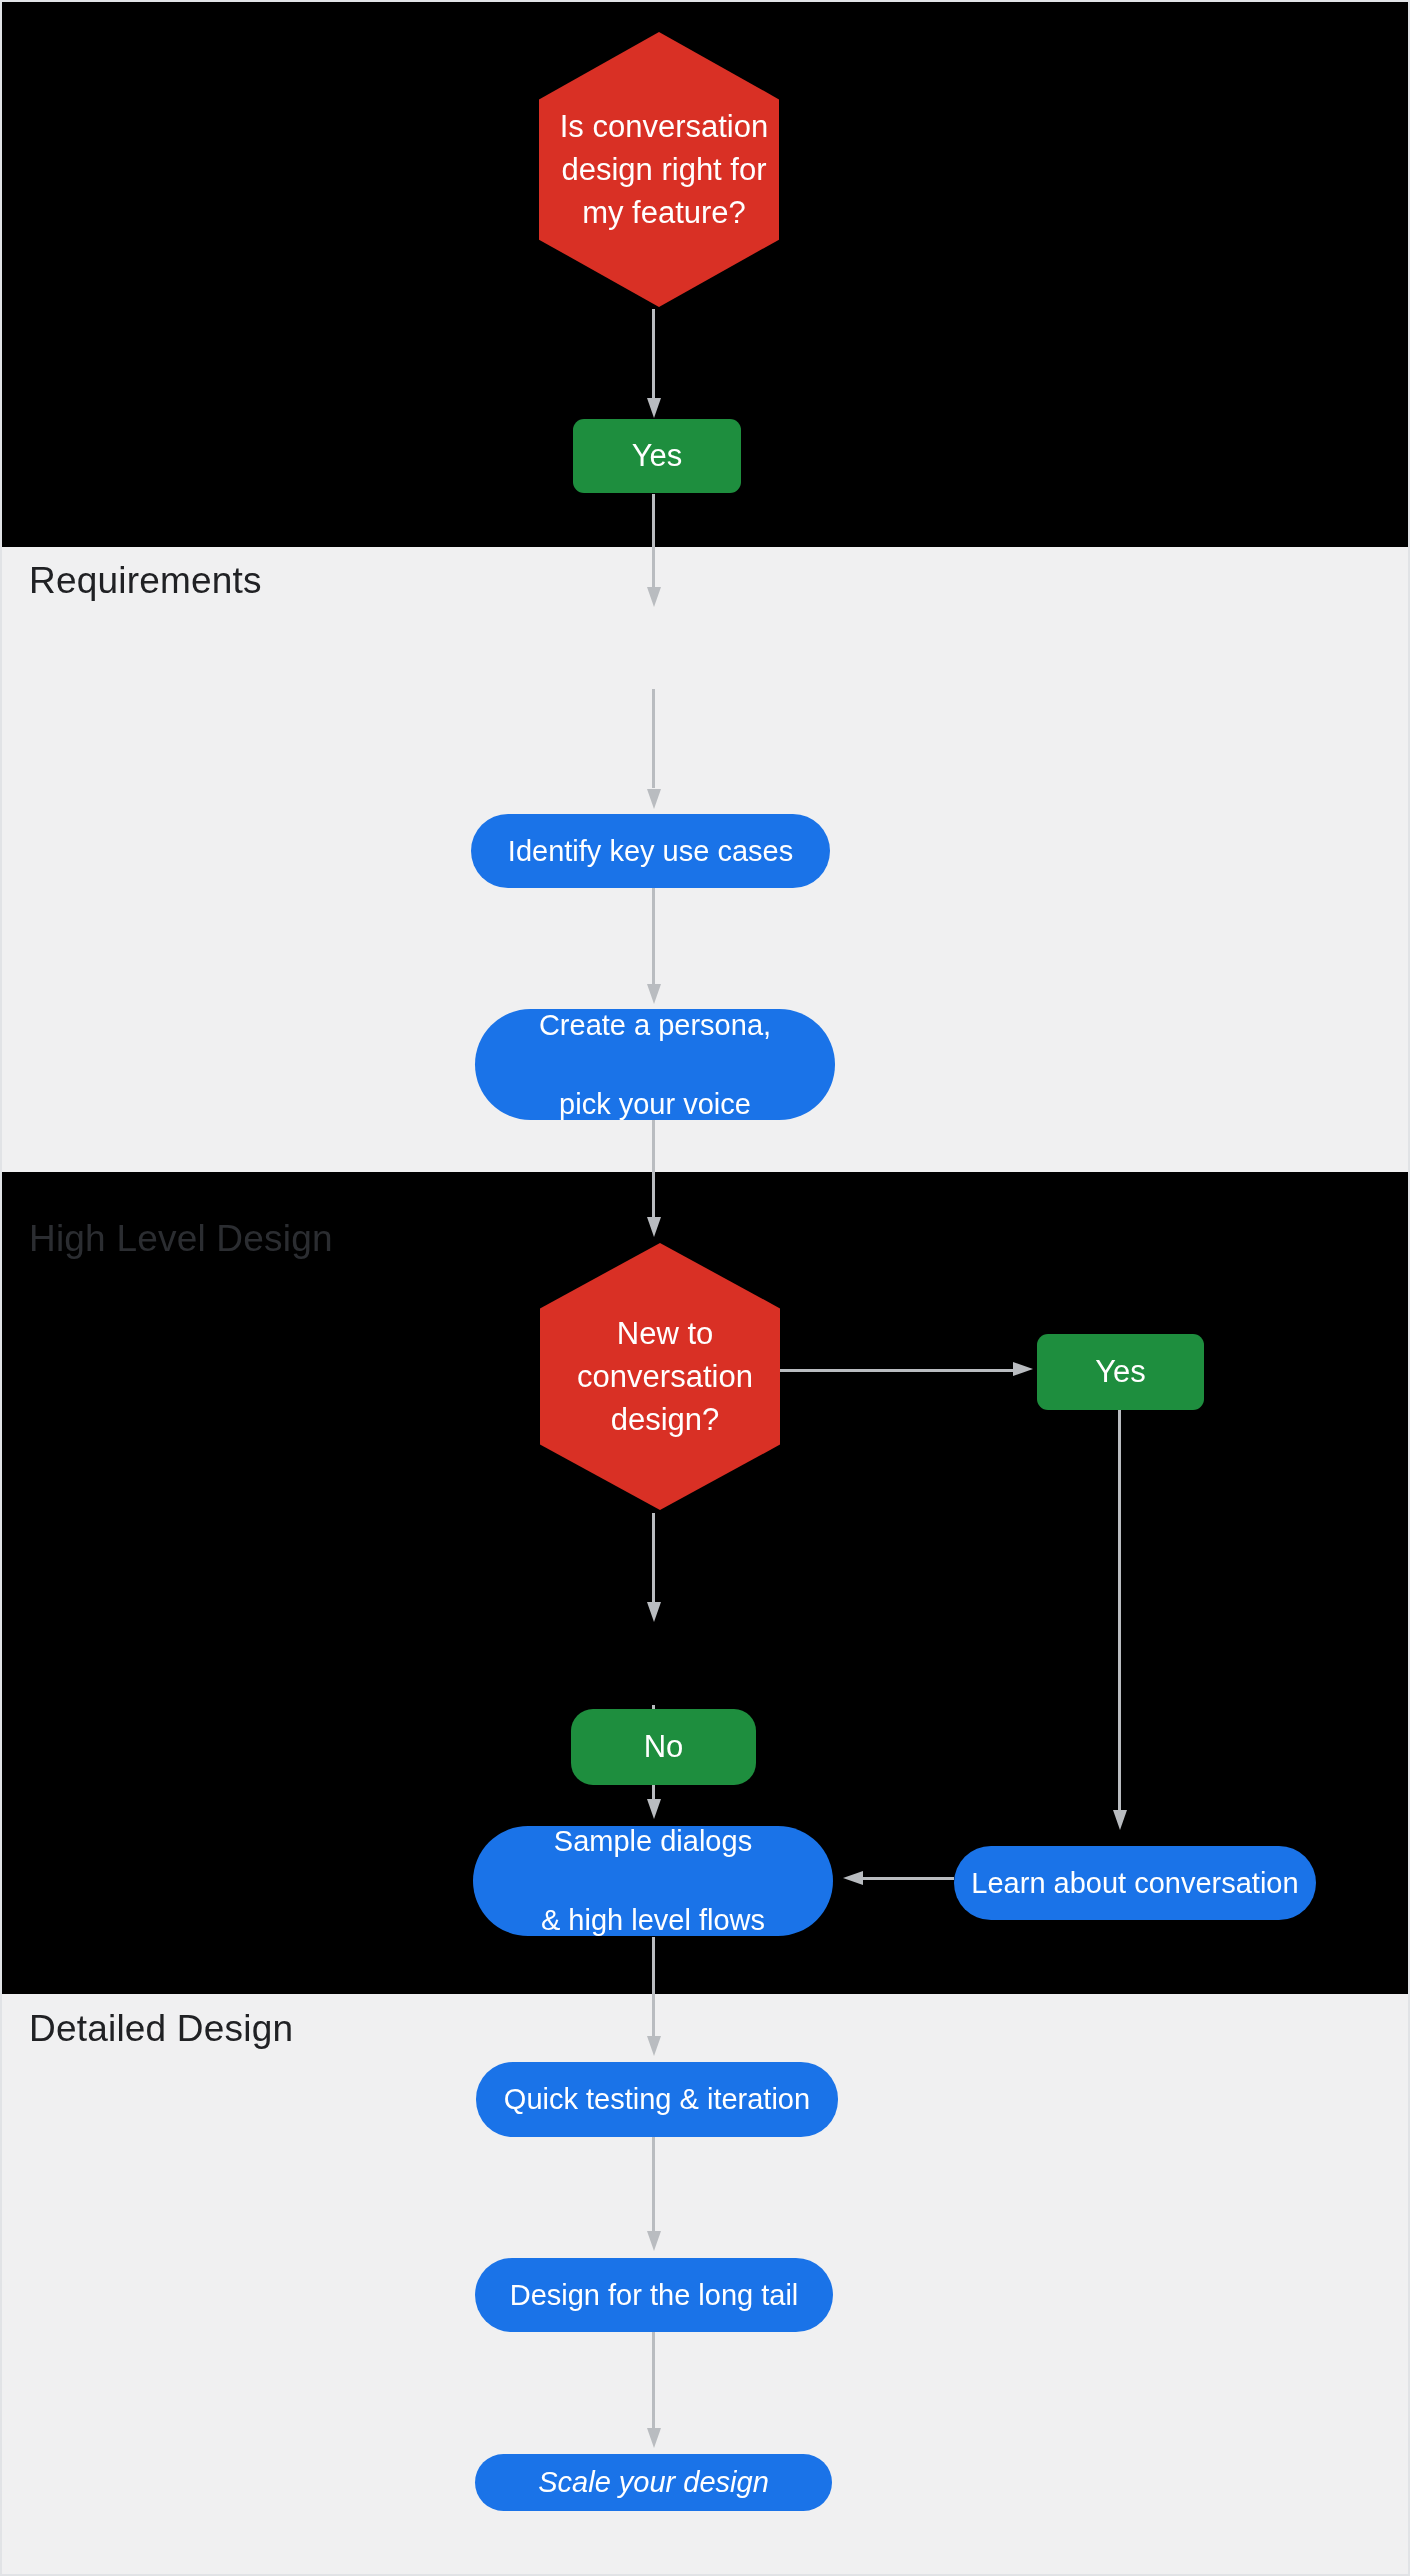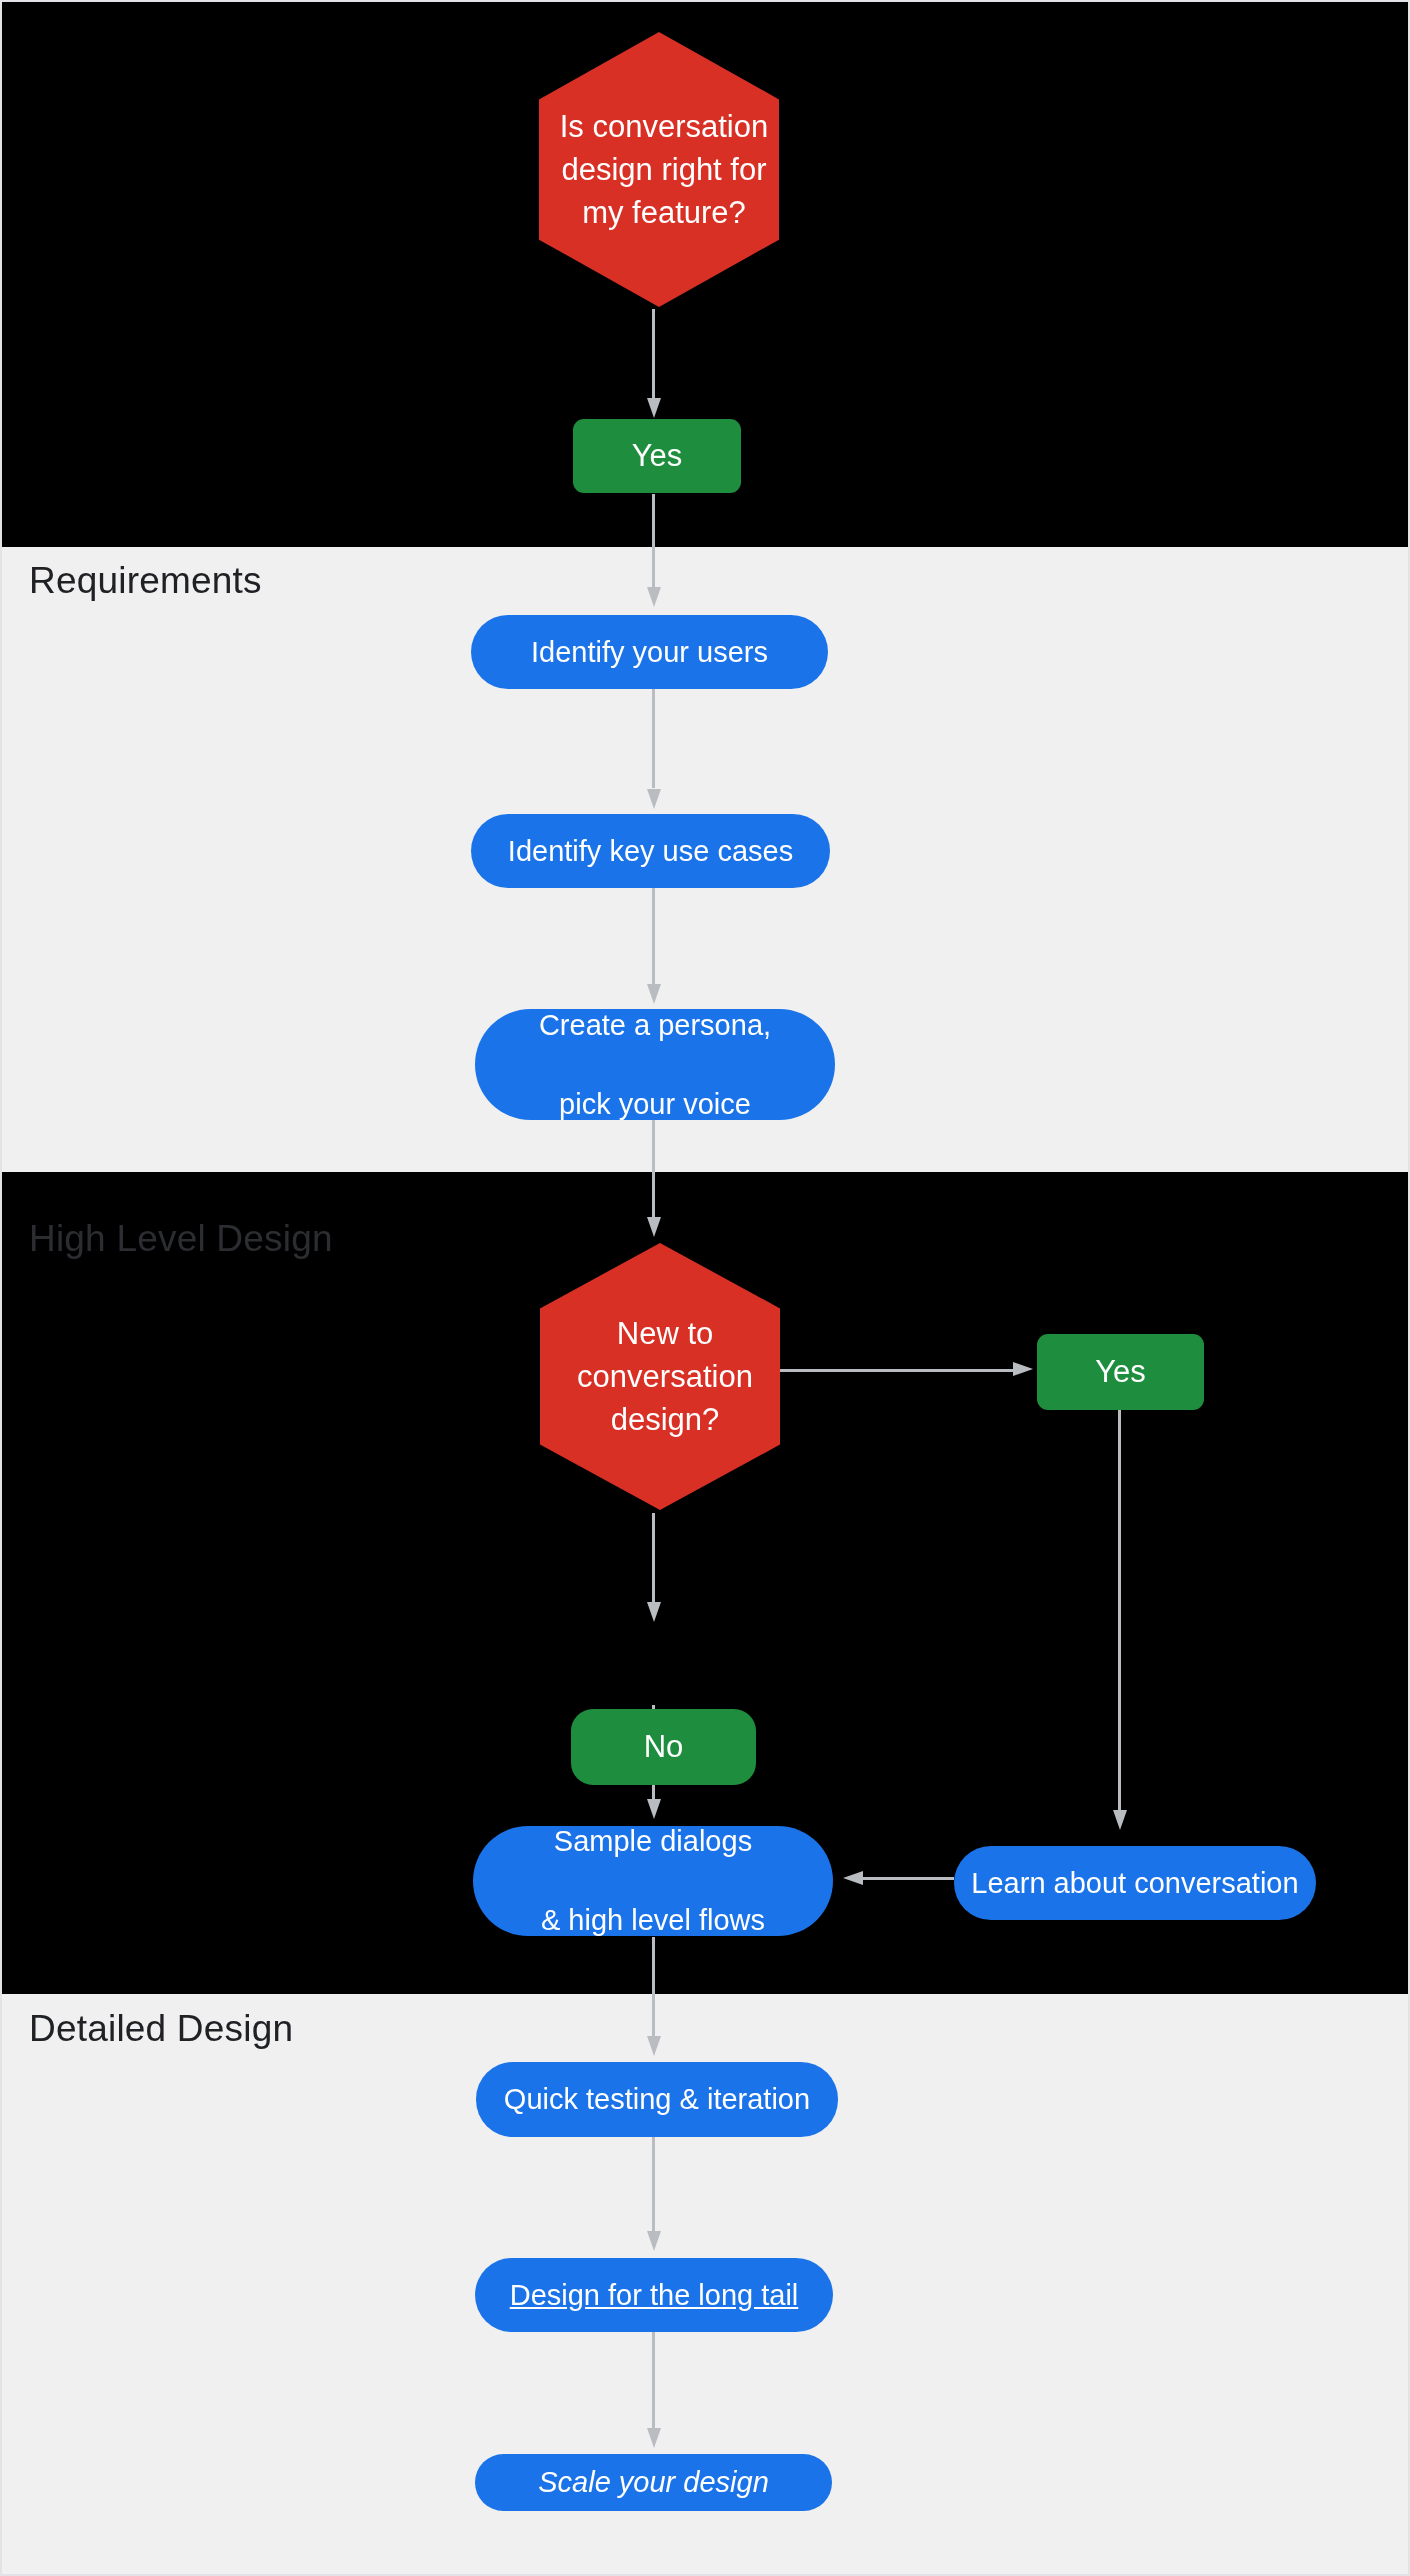--- a/index.html
+++ b/index.html
@@ -103,23 +103,20 @@
   <div class="vline" style="left:652px; top:309px; height:89px;"></div>
   <div class="ah-down" style="left:647px; top:398px;"></div>
 
   <div class="node btn" style="left:573px; top:419px; width:168px; height:74px;">
     <div>Yes</div>
   </div>
 
   <div class="vline" style="left:652px; top:494px; height:94px;"></div>
   <div class="ah-down" style="left:647px; top:587px;"></div>
 
-  <div class="node pill" style="left:471px; top:615px; width:357px; height:74px;">
-    <div>Identify your users</div>
-  </div>
 
   <div class="vline" style="left:652px; top:689px; height:99px;"></div>
   <div class="ah-down" style="left:647px; top:789px;"></div>
 
   <div class="node pill" style="left:471px; top:814px; width:359px; height:74px;">
     <div>Identify key use cases</div>
   </div>
 
   <div class="vline" style="left:652px; top:888px; height:96px;"></div>
   <div class="ah-down" style="left:647px; top:984px;"></div>
@@ -173,21 +170,21 @@
   <div class="vline" style="left:652px; top:1937px; height:99px;"></div>
   <div class="ah-down" style="left:647px; top:2036px;"></div>
 
   <div class="node pill" style="left:476px; top:2062px; width:362px; height:75px;">
     <div>Quick testing &amp; iteration</div>
   </div>
 
   <div class="vline" style="left:652px; top:2137px; height:94px;"></div>
   <div class="ah-down" style="left:647px; top:2231px;"></div>
 
-  <div class="node pill" style="left:475px; top:2258px; width:358px; height:74px;text-decoration:underline;">
+  <div class="node pill" style="left:475px; top:2258px; width:358px; height:74px;">
     <div>Design for the long tail</div>
   </div>
 
   <div class="vline" style="left:652px; top:2332px; height:96px;"></div>
   <div class="ah-down" style="left:647px; top:2428px;"></div>
 
   <div class="node pill" style="left:475px; top:2454px; width:357px; height:57px;font-style:italic;">
     <div>Scale your design</div>
   </div>
 

